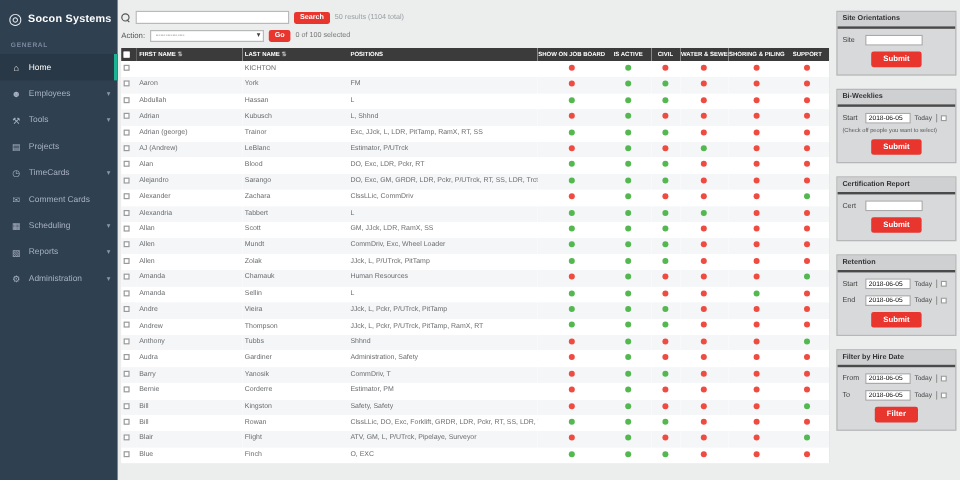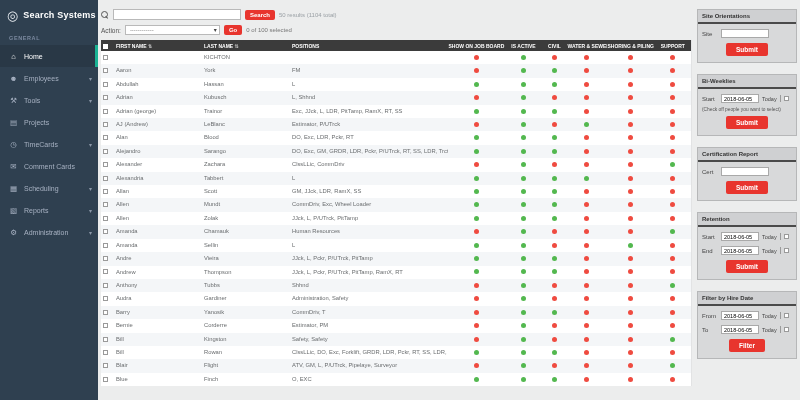--- a/index.html
+++ b/index.html
@@ -80,21 +80,21 @@
     cursor:pointer; font-family:"Liberation Sans",sans-serif; }
 </style>
 </head>
 <body>
 
 <div class="app">
 
   <aside class="sidebar">
     <div class="brand">
       <span class="brand-logo">◎</span>
-      <span class="brand-name">Search Systems</span>
+      <span class="brand-name">Socon Systems</span>
     </div>
     <div class="section-label">GENERAL</div>
     <nav id="nav">
         <div class="nav-item active">
           <span class="nav-ic">⌂</span>
           <span class="nav-lb">Home</span>
         </div>
         <div class="nav-item">
           <span class="nav-ic">☻</span>
           <span class="nav-lb">Employees</span>

